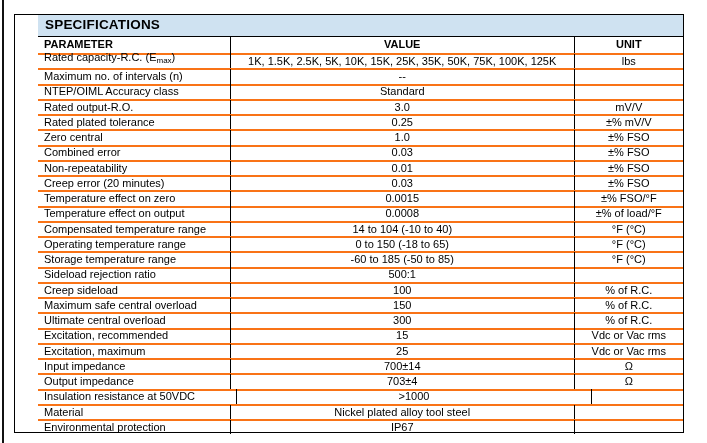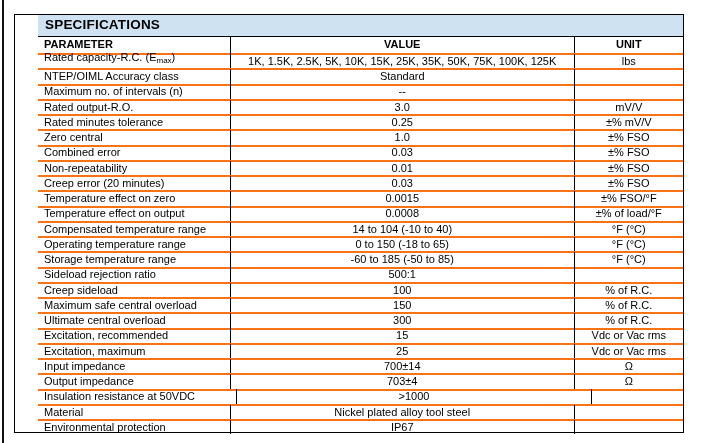--- a/index.html
+++ b/index.html
@@ -87,36 +87,36 @@
     <div class="cell col-value">VALUE</div>
     <div class="cell col-unit">UNIT</div>
   </div>
   <div id="table-body">
       <div class="row data-row">
         <div class="cell col-param">Rated capacity-R.C. (E<sub>max</sub>)</div>
         <div class="cell col-value">1K, 1.5K, 2.5K, 5K, 10K, 15K, 25K, 35K, 50K, 75K, 100K, 125K</div>
         <div class="cell col-unit">lbs</div>
       </div>
       <div class="row data-row">
+        <div class="cell col-param">Maximum no. of intervals (n)</div>
+        <div class="cell col-value">--</div>
+        <div class="cell col-unit"></div>
+      </div>
+      <div class="row data-row">
         <div class="cell col-param">NTEP/OIML Accuracy class</div>
         <div class="cell col-value">Standard</div>
-        <div class="cell col-unit"></div>
-      </div>
-      <div class="row data-row">
-        <div class="cell col-param">Maximum no. of intervals (n)</div>
-        <div class="cell col-value">--</div>
         <div class="cell col-unit"></div>
       </div>
       <div class="row data-row">
         <div class="cell col-param">Rated output-R.O.</div>
         <div class="cell col-value">3.0</div>
         <div class="cell col-unit">mV/V</div>
       </div>
       <div class="row data-row">
-        <div class="cell col-param">Rated minutes tolerance</div>
+        <div class="cell col-param">Rated plated tolerance</div>
         <div class="cell col-value">0.25</div>
         <div class="cell col-unit">±% mV/V</div>
       </div>
       <div class="row data-row">
         <div class="cell col-param">Zero central</div>
         <div class="cell col-value">1.0</div>
         <div class="cell col-unit">±% FSO</div>
       </div>
       <div class="row data-row">
         <div class="cell col-param">Combined error</div>

